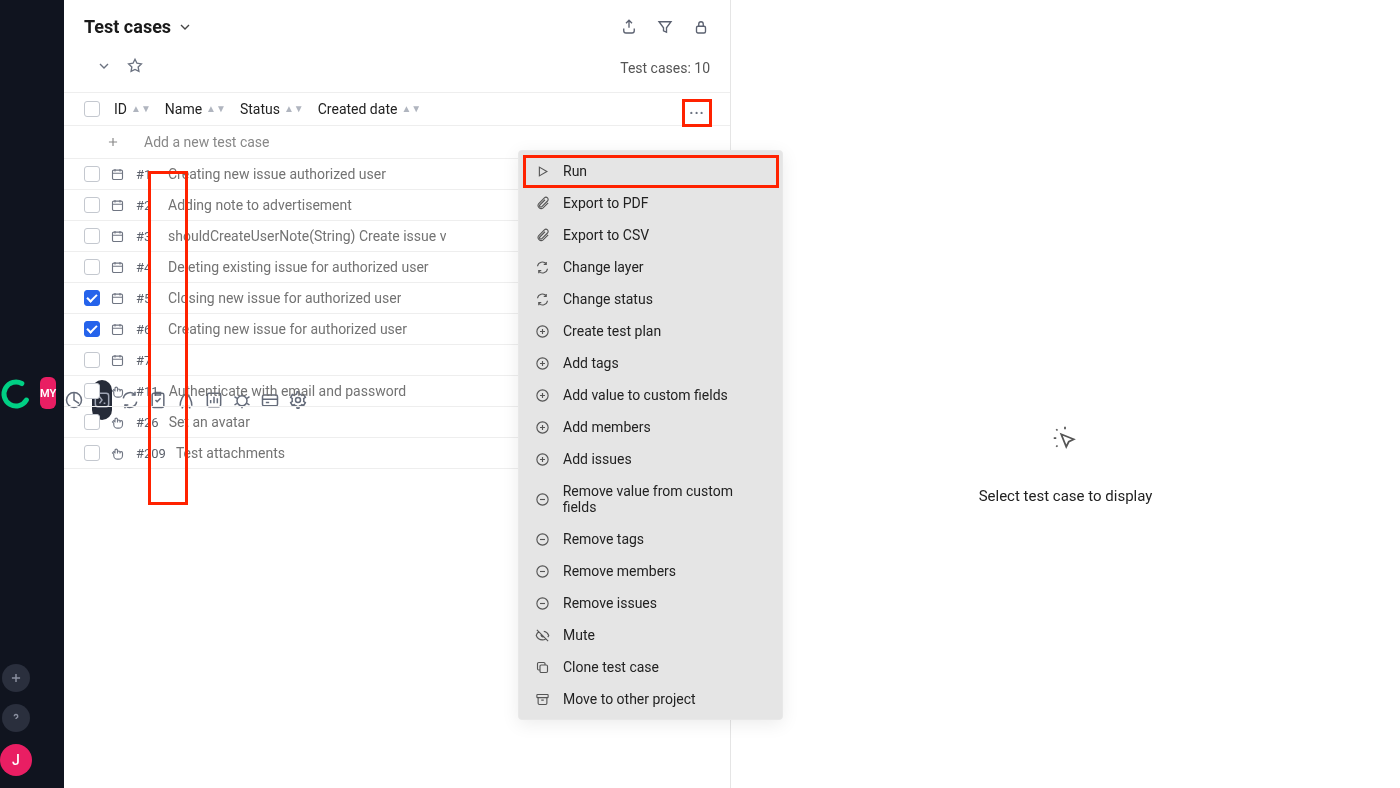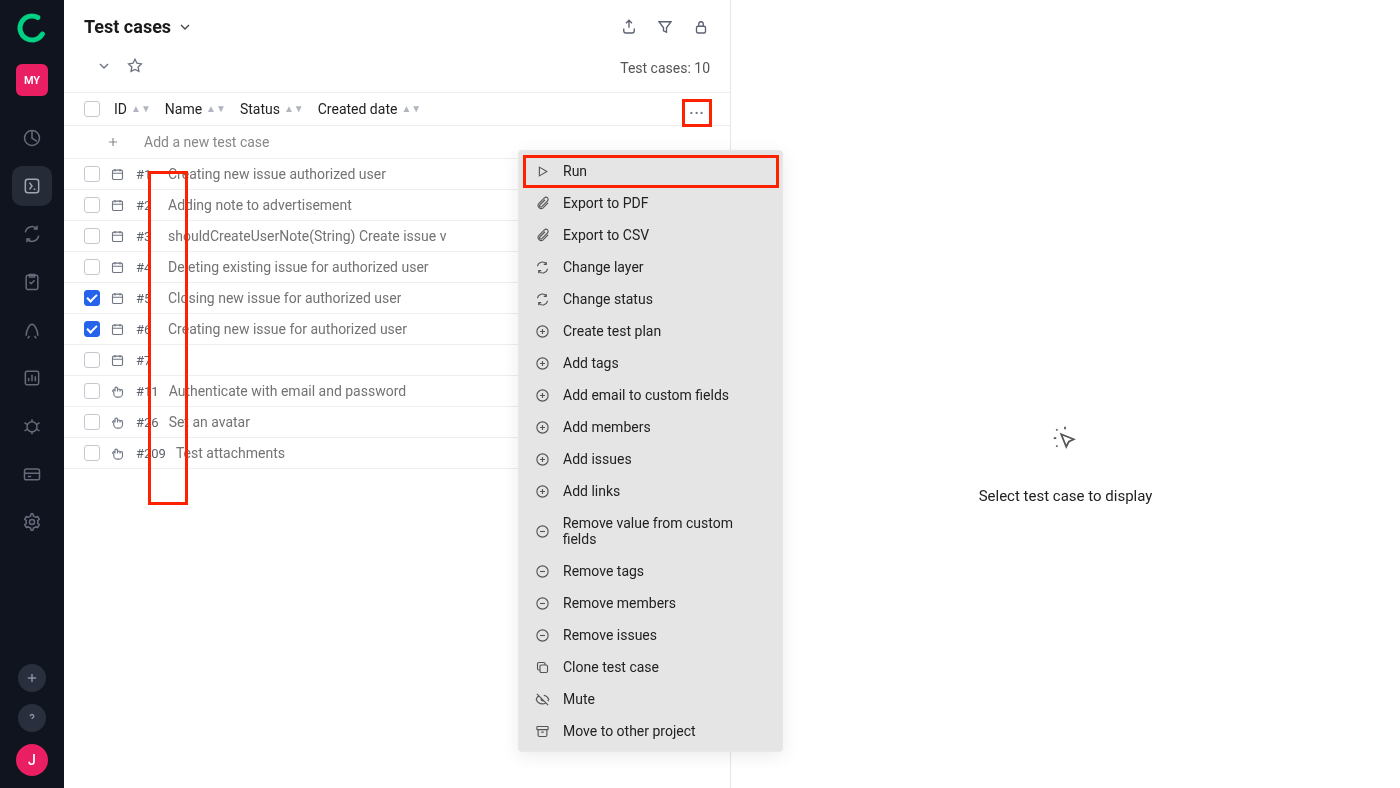--- a/index.html
+++ b/index.html
@@ -12,21 +12,21 @@
       height: 788px;
       overflow: hidden;
       display: flex;
     }
     
     .sidebar {
       width: 64px;
       background: #10141f;
       height: 788px;
       display: flex;
-      flex-direction: column;
+      flex-direction: row;
       align-items: center;
       padding-top: 12px;
       gap: 8px;
       position: relative;
     }
     .logo {
       width: 32px; height: 32px;
       margin-bottom: 12px;
     }
     .proj-badge {
@@ -550,21 +550,21 @@
             </span>
             <span>Add tags</span>
           </div>
           <div class="menu-item">
             <span class="mi-icon">
               <svg width="15" height="15" viewBox="0 0 24 24" fill="none" stroke="currentColor" stroke-width="1.8">
                 <circle cx="12" cy="12" r="9"></circle>
                 <path d="M12 8v8M8 12h8"></path>
               </svg>
             </span>
-            <span>Add email to custom fields</span>
+            <span>Add value to custom fields</span>
           </div>
           <div class="menu-item">
             <span class="mi-icon">
               <svg width="15" height="15" viewBox="0 0 24 24" fill="none" stroke="currentColor" stroke-width="1.8">
                 <circle cx="12" cy="12" r="9"></circle>
                 <path d="M12 8v8M8 12h8"></path>
               </svg>
             </span>
             <span>Add members</span>
           </div>
@@ -574,29 +574,20 @@
                 <circle cx="12" cy="12" r="9"></circle>
                 <path d="M12 8v8M8 12h8"></path>
               </svg>
             </span>
             <span>Add issues</span>
           </div>
           <div class="menu-item">
             <span class="mi-icon">
               <svg width="15" height="15" viewBox="0 0 24 24" fill="none" stroke="currentColor" stroke-width="1.8">
                 <circle cx="12" cy="12" r="9"></circle>
-                <path d="M12 8v8M8 12h8"></path>
-              </svg>
-            </span>
-            <span>Add links</span>
-          </div>
-          <div class="menu-item">
-            <span class="mi-icon">
-              <svg width="15" height="15" viewBox="0 0 24 24" fill="none" stroke="currentColor" stroke-width="1.8">
-                <circle cx="12" cy="12" r="9"></circle>
                 <path d="M8 12h8"></path>
               </svg>
             </span>
             <span>Remove value from custom fields</span>
           </div>
           <div class="menu-item">
             <span class="mi-icon">
               <svg width="15" height="15" viewBox="0 0 24 24" fill="none" stroke="currentColor" stroke-width="1.8">
                 <circle cx="12" cy="12" r="9"></circle>
                 <path d="M8 12h8"></path>
@@ -614,37 +605,37 @@
             <span>Remove members</span>
           </div>
           <div class="menu-item">
             <span class="mi-icon">
               <svg width="15" height="15" viewBox="0 0 24 24" fill="none" stroke="currentColor" stroke-width="1.8">
                 <circle cx="12" cy="12" r="9"></circle>
                 <path d="M8 12h8"></path>
               </svg>
             </span>
             <span>Remove issues</span>
+          </div>
+          <div class="menu-item">
+            <span class="mi-icon">
+              <svg width="15" height="15" viewBox="0 0 24 24" fill="none" stroke="currentColor" stroke-width="1.8">
+                <path d="M3 3l18 18M10 10a3 3 0 0 0 4 4M6 6C4 7.5 2.5 10 2 12c1.5 4 5.5 7 10 7 1.7 0 3.3-.4 4.7-1.1M14 5.3A11 11 0 0 1 22 12c-.4 1-.9 1.9-1.6 2.7"></path>
+              </svg>
+            </span>
+            <span>Mute</span>
           </div>
           <div class="menu-item">
             <span class="mi-icon">
               <svg width="15" height="15" viewBox="0 0 24 24" fill="none" stroke="currentColor" stroke-width="1.8">
                 <rect x="8" y="8" width="12" height="12" rx="2"></rect>
                 <path d="M16 8V6a2 2 0 0 0-2-2H6a2 2 0 0 0-2 2v8a2 2 0 0 0 2 2h2"></path>
               </svg>
             </span>
             <span>Clone test case</span>
-          </div>
-          <div class="menu-item">
-            <span class="mi-icon">
-              <svg width="15" height="15" viewBox="0 0 24 24" fill="none" stroke="currentColor" stroke-width="1.8">
-                <path d="M3 3l18 18M10 10a3 3 0 0 0 4 4M6 6C4 7.5 2.5 10 2 12c1.5 4 5.5 7 10 7 1.7 0 3.3-.4 4.7-1.1M14 5.3A11 11 0 0 1 22 12c-.4 1-.9 1.9-1.6 2.7"></path>
-              </svg>
-            </span>
-            <span>Mute</span>
           </div>
           <div class="menu-item">
             <span class="mi-icon">
               <svg width="15" height="15" viewBox="0 0 24 24" fill="none" stroke="currentColor" stroke-width="1.8">
                 <rect x="3" y="4" width="18" height="5" rx="1"></rect>
                 <path d="M5 9v9a2 2 0 0 0 2 2h10a2 2 0 0 0 2-2V9M10 13h4"></path>
               </svg>
             </span>
             <span>Move to other project</span>
           </div>

